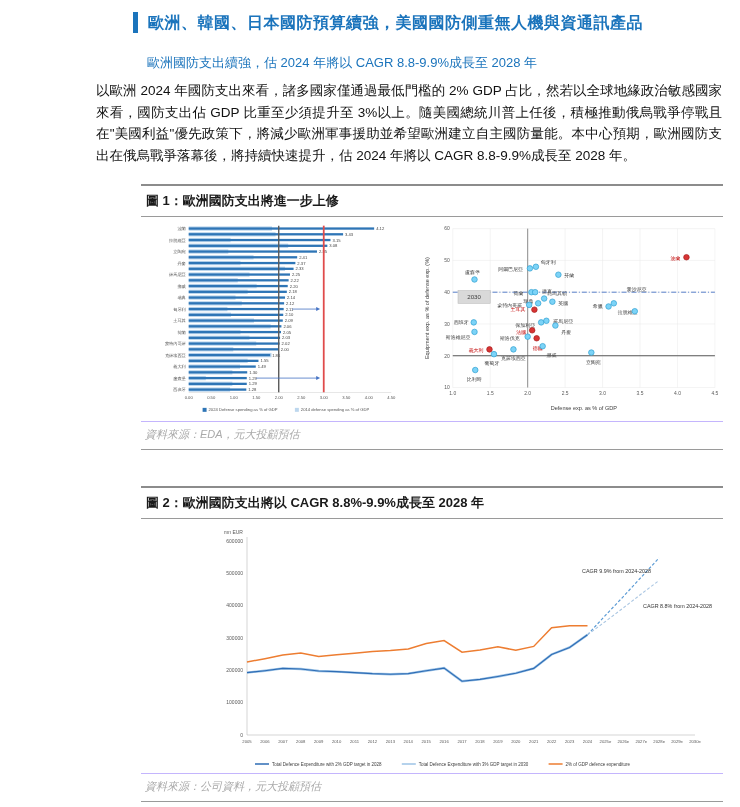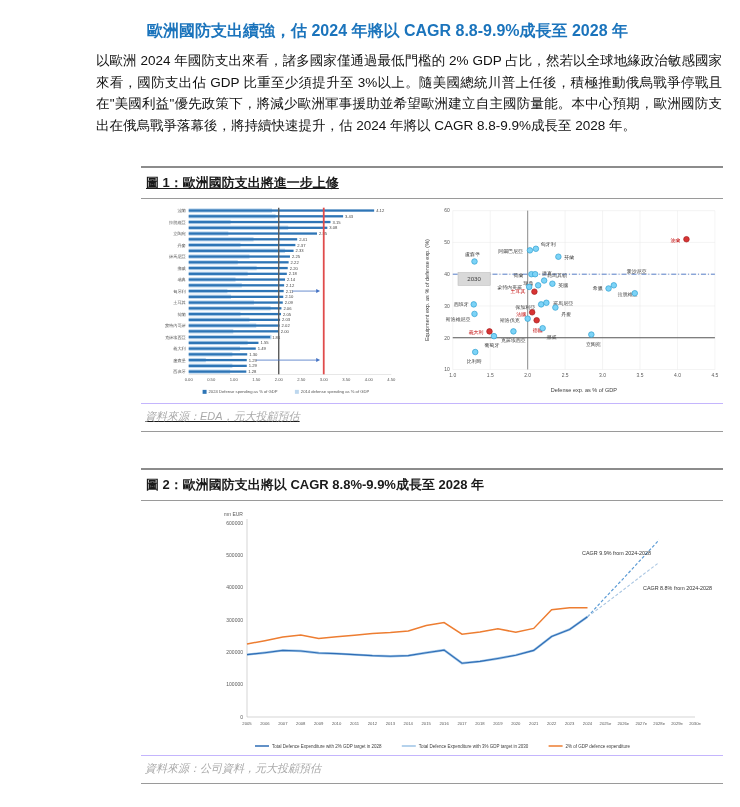--- a/index.html
+++ b/index.html
@@ -4,40 +4,44 @@
 <style>
   * { box-sizing: border-box; }
   html,body { margin:0; padding:0; background:#ffffff; }
   .page {
     position:relative; width:740px; height:807px; background:#fff; overflow:hidden;
     font-family:"Liberation Sans","DejaVu Sans",sans-serif; color:#1a1a1a;
   }
   .doc-header { display:flex; align-items:stretch; margin:12px 17px 0 133px; }
   .accent { width:5px; background:#1b74bc; margin-right:10px; }
   .doc-title { font-size:16px; line-height:21px; font-weight:bold; color:#1b74bc; margin:0; letter-spacing:.5px; }
-  .section-heading { font-size:16px; font-weight:bold; color:#1b74bc; margin:21px 17px 0 147px; }
+  .section-heading { font-size:13px; font-weight:normal; color:#1b74bc; margin:21px 17px 0 147px; }
   .body-text { font-size:13.5px; line-height:21.5px; text-align:justify; margin:8px 18px 0 96px; color:#111; }
   .figure { margin:0 17px 0 141px; }
-  .fig1 { margin-top:30px;text-decoration:underline; }
+  .fig1 { margin-top:18px; }
   .fig2 { margin-top:36px; }
   .fig-title { font-size:13px; font-weight:bold; color:#1a1a1a; padding:6px 5px 6px 5px;
     border-top:2px solid #8c8c8c; border-bottom:1.5px solid #9a9a9a; }
   .fig-body { padding:4px 0 4px 6px; }
   .fig1-charts { display:flex; gap:14px; align-items:flex-start; }
   .fig-source { font-size:11px; font-style:italic; color:#aaaaaa; padding:5px 4px 7px 4px;
     border-top:1px solid #c4b5fd; border-bottom:1.5px solid #9a9a9a; }
   .fig2-chart-wrap { padding:6px 0 2px 58px; }
   svg { display:block; }
   svg text { font-family:"Liberation Sans","DejaVu Sans",sans-serif; }
 </style>
 </head>
 <body>
 
 <div class="page">
 
+  <div class="doc-header">
+    <div class="accent"></div>
+    <h1 class="doc-title">歐洲、韓國、日本國防預算續強，美國國防側重無人機與資通訊產品</h1>
+  </div>
 
   <h2 class="section-heading">歐洲國防支出續強，估 2024 年將以 CAGR 8.8-9.9%成長至 2028 年</h2>
 
   <p class="body-text">以歐洲 2024 年國防支出來看，諸多國家僅通過最低門檻的 2% GDP 占比，然若以全球地緣政治敏感國家來看，國防支出佔 GDP 比重至少須提升至 3%以上。隨美國總統川普上任後，積極推動俄烏戰爭停戰且在"美國利益"優先政策下，將減少歐洲軍事援助並希望歐洲建立自主國防量能。本中心預期，歐洲國防支出在俄烏戰爭落幕後，將持續快速提升，估 2024 年將以 CAGR 8.8-9.9%成長至 2028 年。</p>
 
   <section class="figure fig1">
     <div class="fig-title">圖 1：歐洲國防支出將進一步上修</div>
     <div class="fig-body fig1-charts">
       <svg id="bar-chart" width="262" height="196" viewBox="0 0 262 196">
           <rect x="42" y="4.695172413793103" width="83.86666666666667" height="4.402758620689656" fill="#bdd7ee"></rect>

